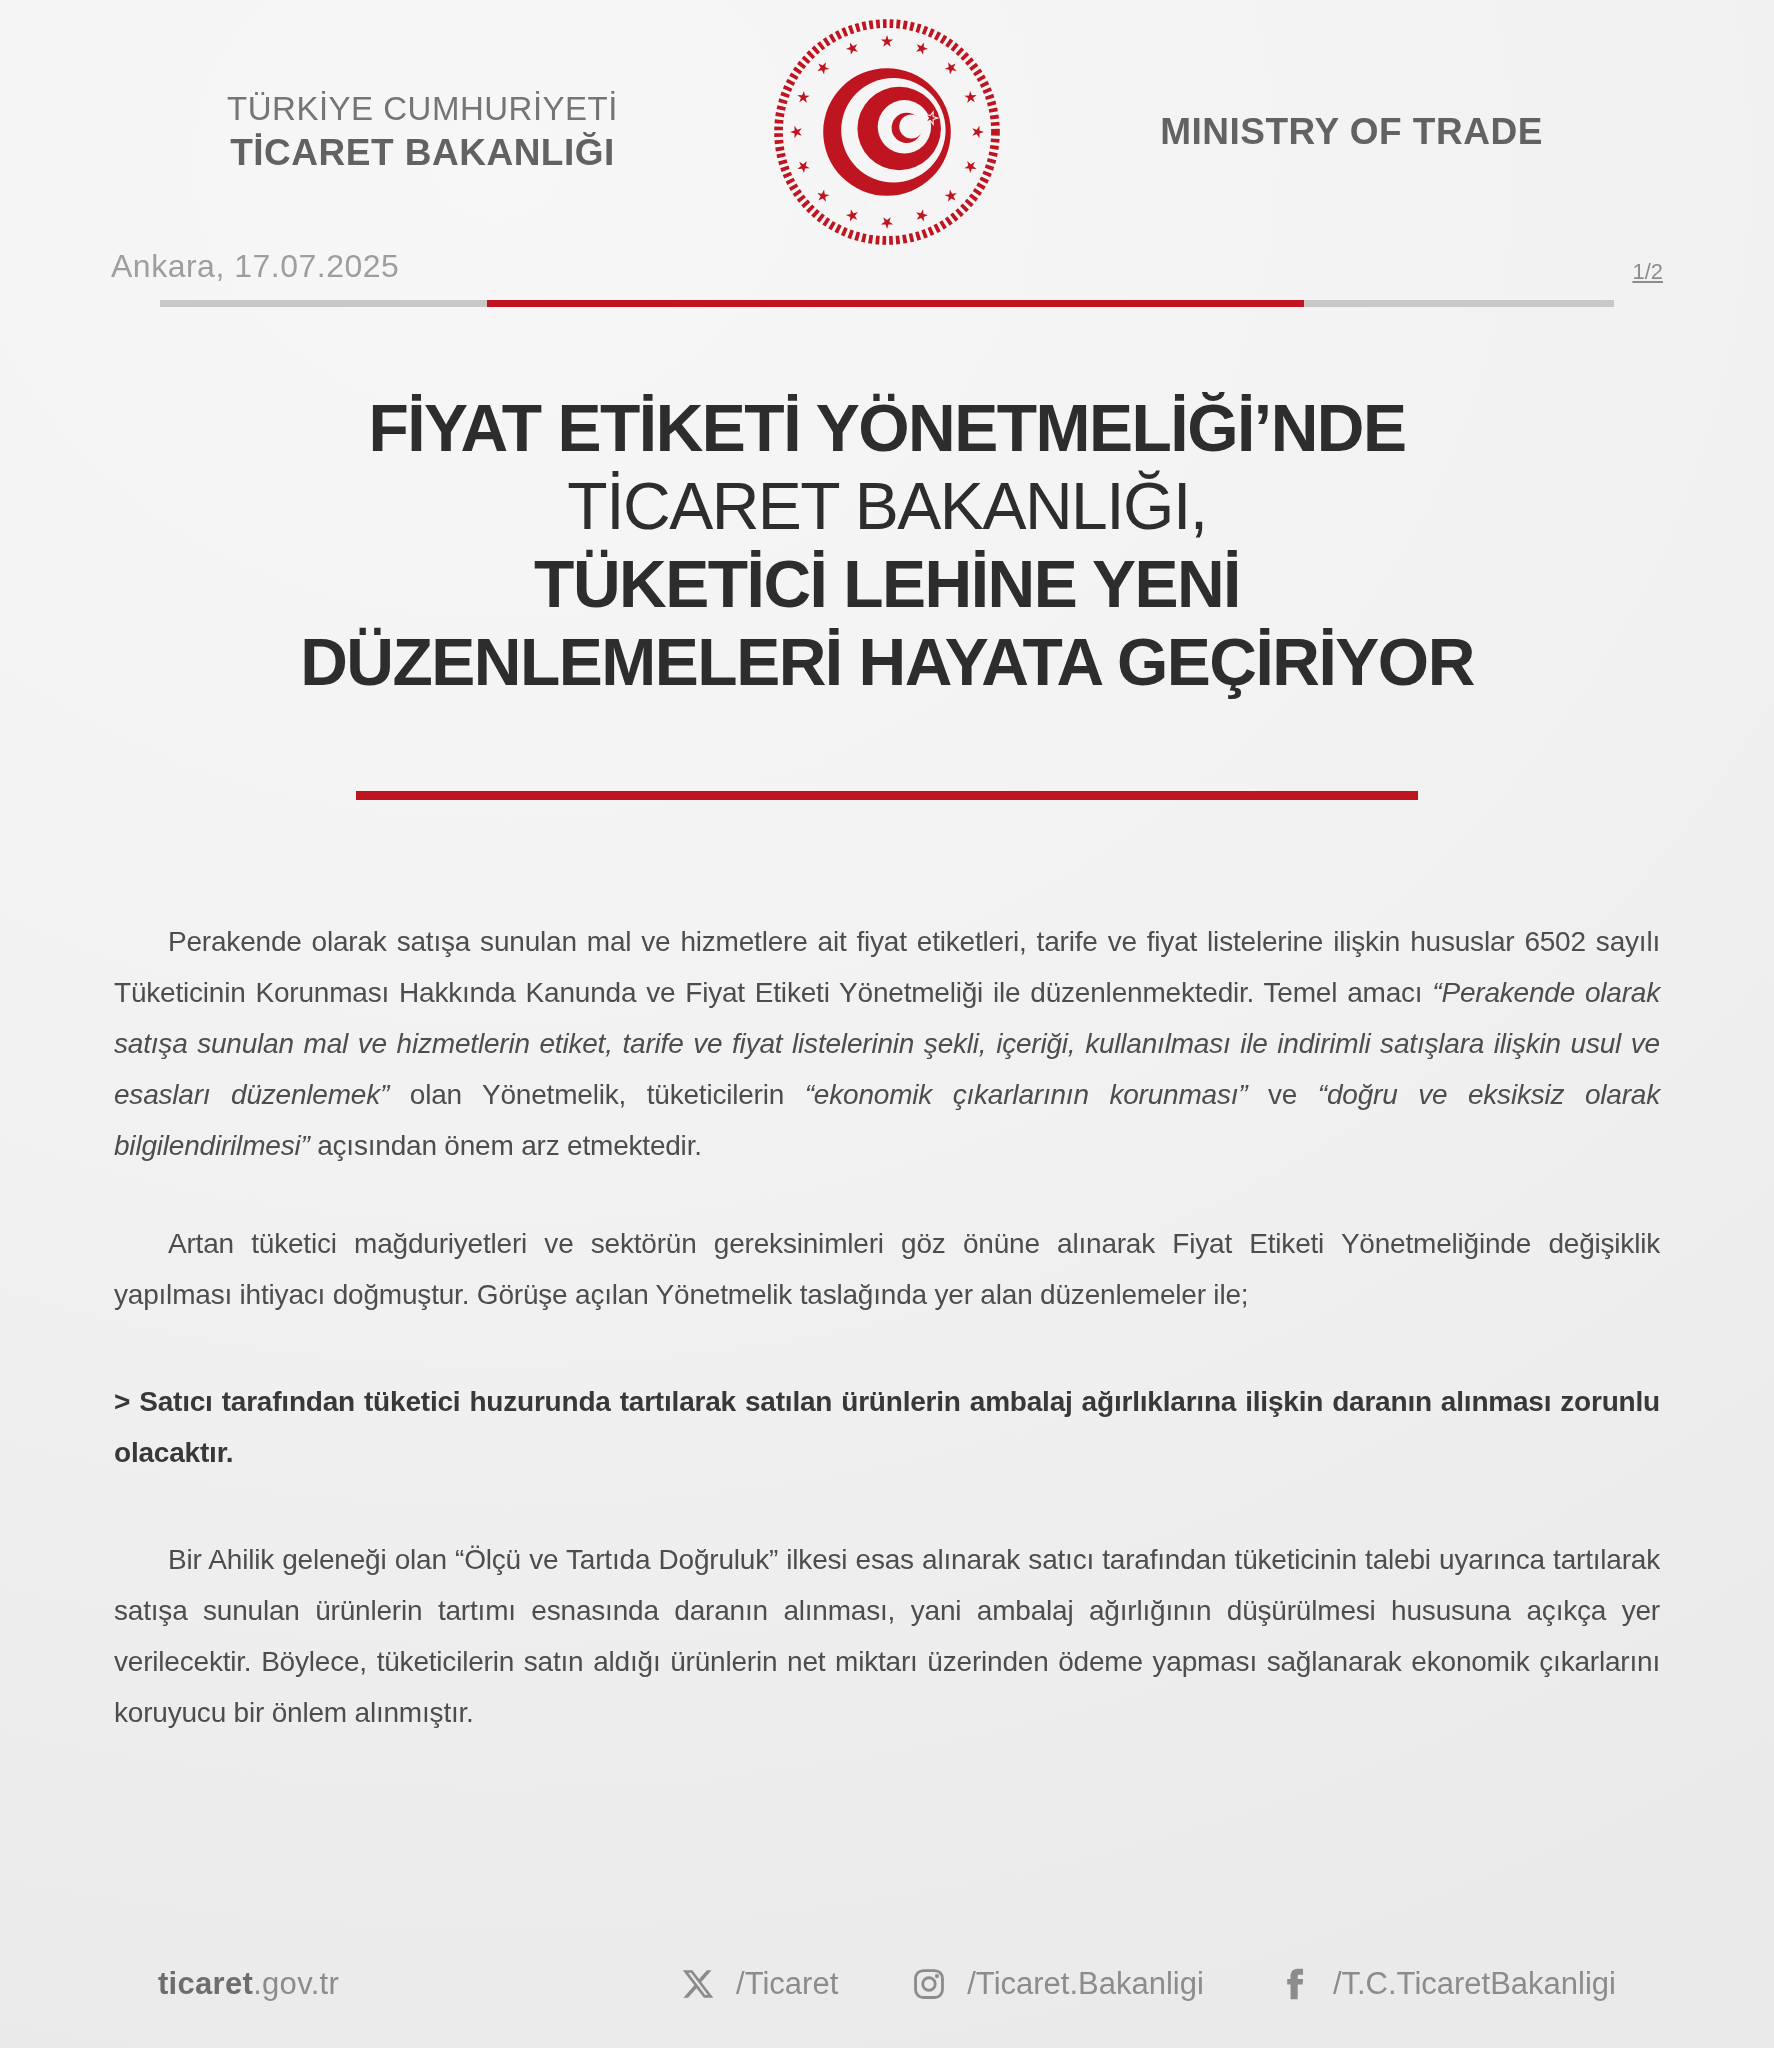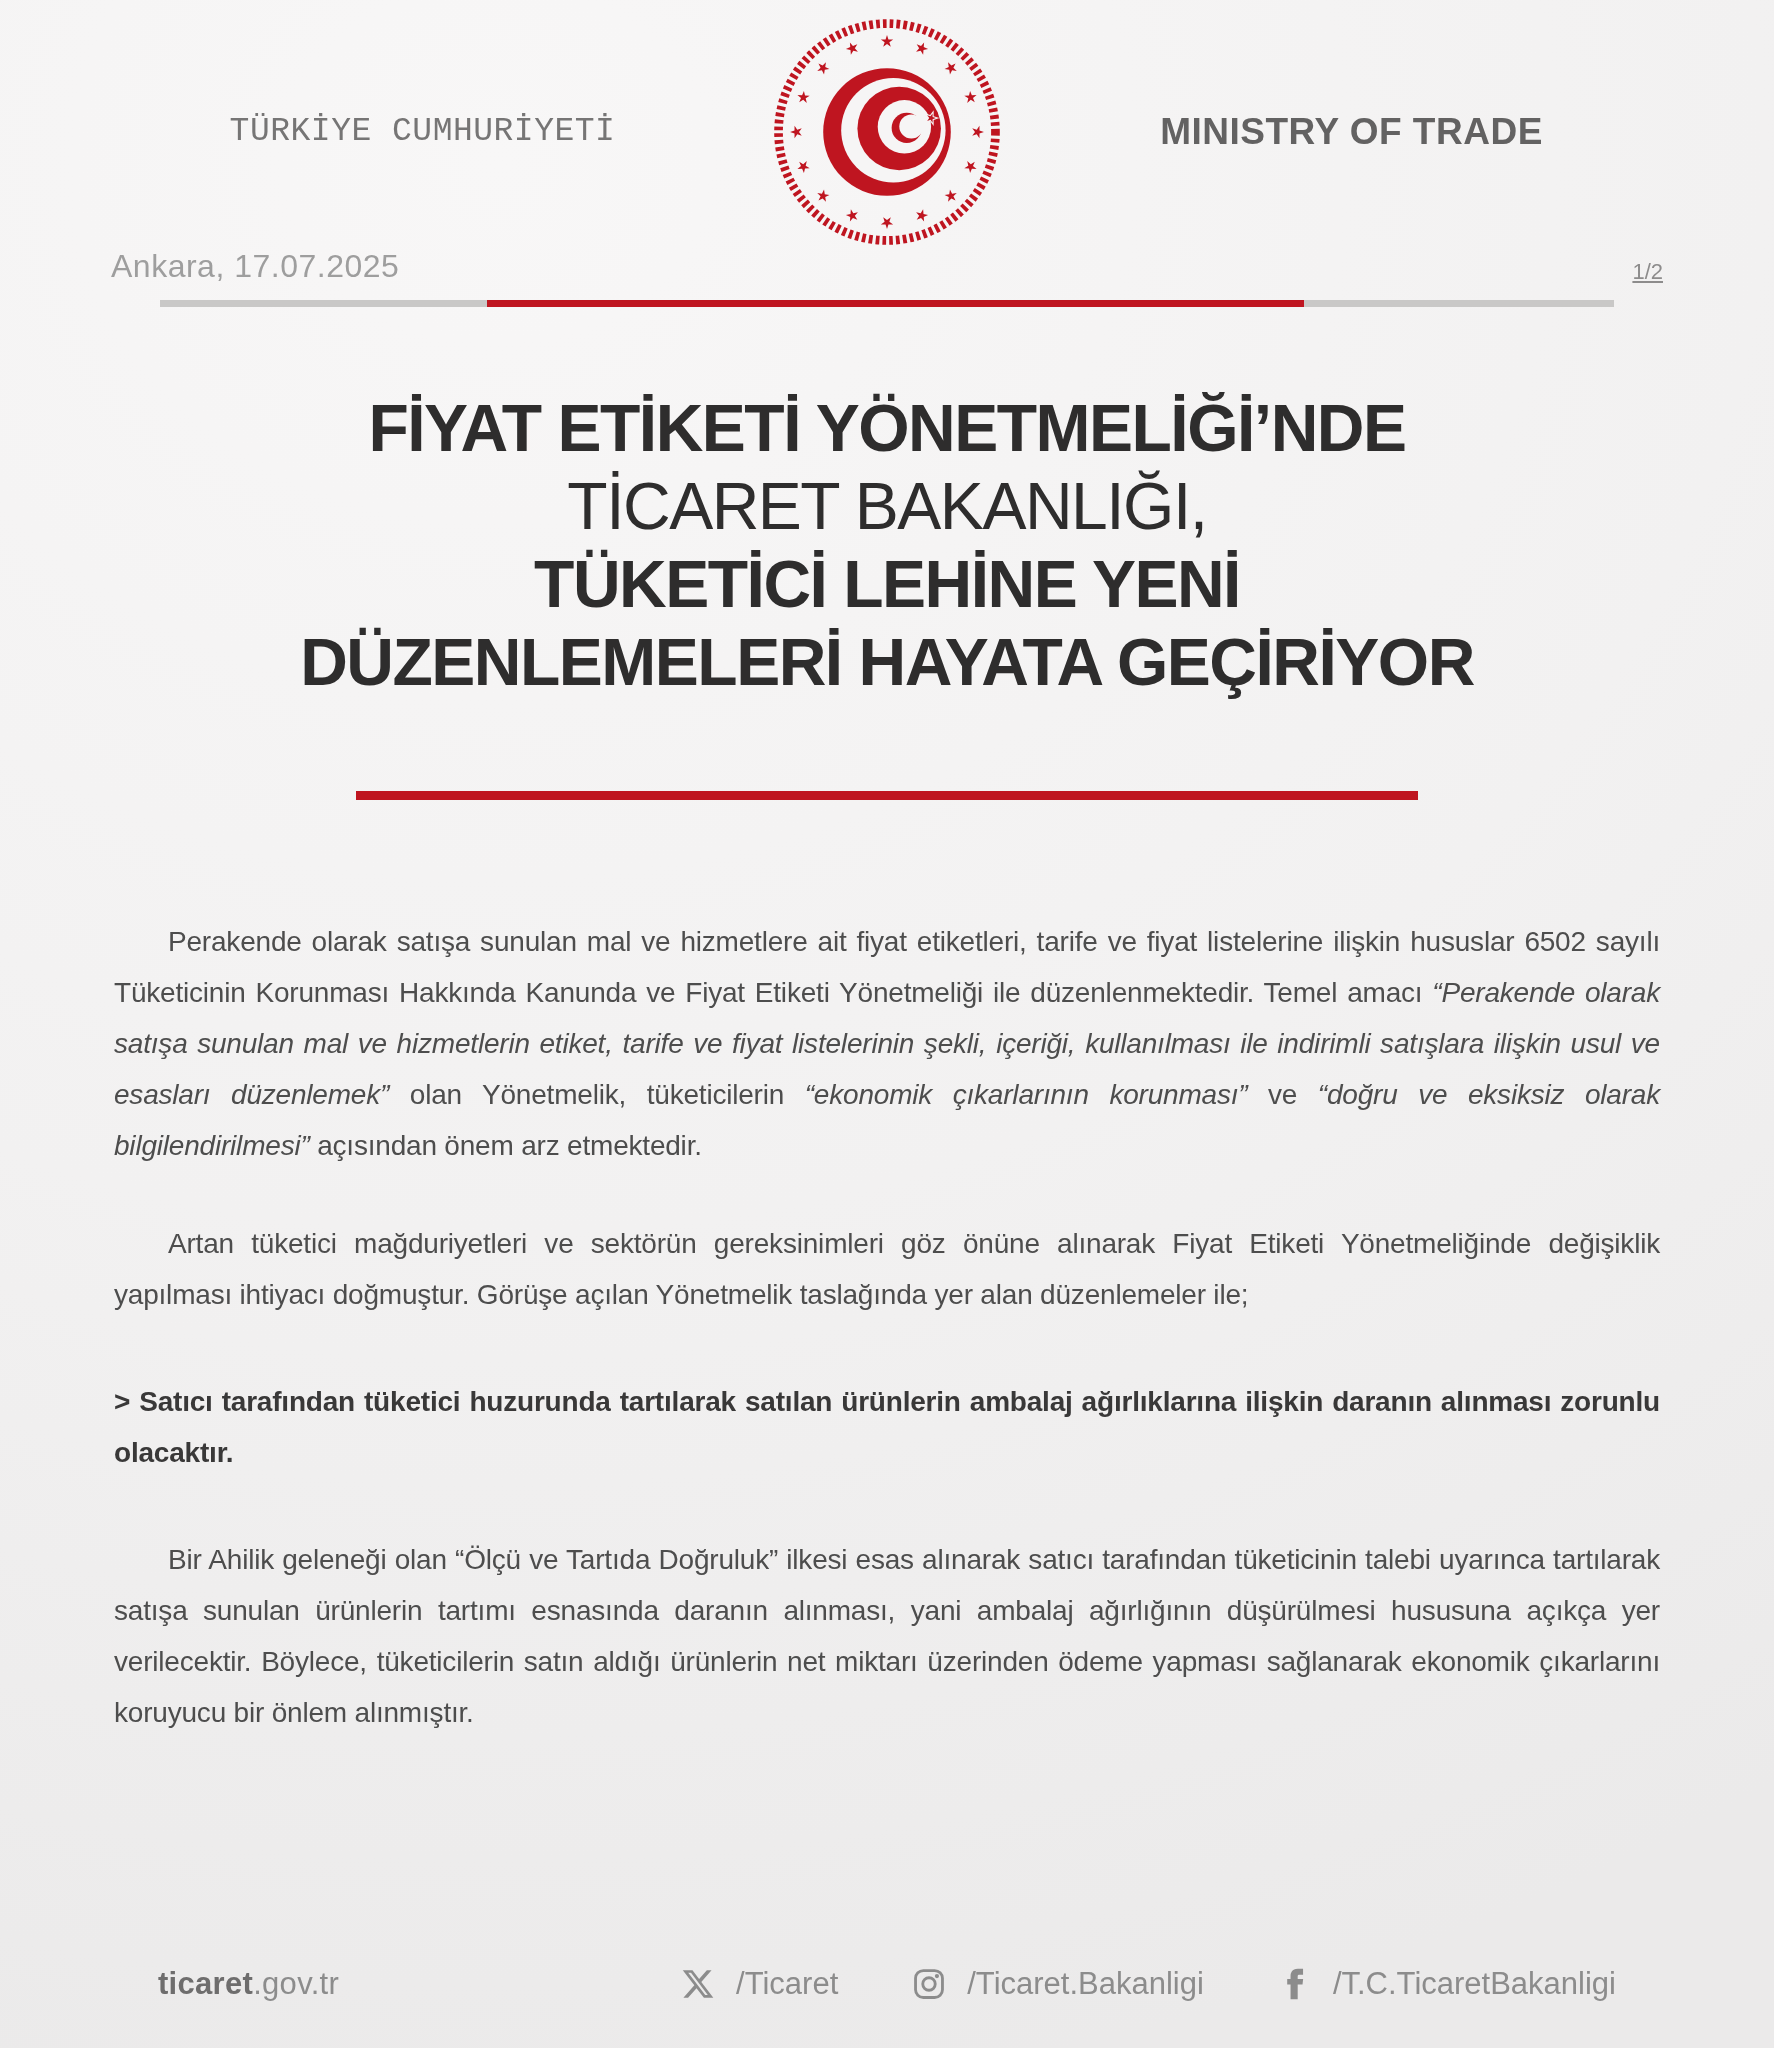--- a/index.html
+++ b/index.html
@@ -6,21 +6,21 @@
   .page{
     width:1774px;height:2048px;box-sizing:border-box;overflow:hidden;
     display:flex;flex-direction:column;
     background:radial-gradient(130% 95% at 28% 8%, #f8f7f7 0%, #f2f1f1 55%, #ebeaea 100%);
     font-family:"Liberation Sans", sans-serif;
     -webkit-font-smoothing:antialiased;
   }
   
   header{display:flex;align-items:center;justify-content:center;padding:16px 110px 0;}
   .org{flex:1;text-align:center;line-height:1.25;}
-  .org-l1{font-size:33px;color:#767575;letter-spacing:.5px;font-family:Liberation Mono, monospace;}
+  .org-l1{font-size:33px;color:#767575;letter-spacing:.5px;}
   .org-l2{font-size:37px;font-weight:700;color:#636262;letter-spacing:.5px;}
   .logo{width:232px;height:232px;margin:0 36px;flex:0 0 auto;}
   .logo svg{width:100%;height:100%;display:block;}
   
   .meta{display:flex;justify-content:space-between;align-items:flex-end;padding:0 111px;margin-top:0;}
   .dateline{font-size:32px;color:#9e9e9e;letter-spacing:.5px;}
   .pageno{font-size:22px;color:#8d8c8c;text-decoration:underline;}
   .progress{margin:15px 160px 0;height:7px;background:#c9c8c7;position:relative;}
   .progress-red{position:absolute;top:0;bottom:0;left:22.5%;width:56.2%;background:#bf1520;}
   
@@ -43,20 +43,21 @@
   .social .stroke{fill:none;stroke:#8c8c8c;stroke-width:2;}
 </style>
 </head>
 <body>
 
 <div class="page">
 
   <header>
     <div class="org">
       <div class="org-l1">TÜRKİYE CUMHURİYETİ</div>
+      <div class="org-l2">TİCARET BAKANLIĞI</div>
     </div>
 
     <div class="logo">
       <svg viewBox="0 0 200 200" xmlns="http://www.w3.org/2000/svg">
         <defs>
           <path id="tstar" d="M0,-9 L2.02,-2.78 L8.56,-2.78 L3.27,1.06 L5.29,7.28 L0,3.44 L-5.29,7.28 L-3.27,1.06 L-8.56,-2.78 L-2.02,-2.78 Z"></path>
         </defs>
 
         <circle cx="100" cy="100" r="93.5" fill="none" stroke="#bf1520" stroke-width="7.5" stroke-dasharray="3.2,2.7"></circle>
 

